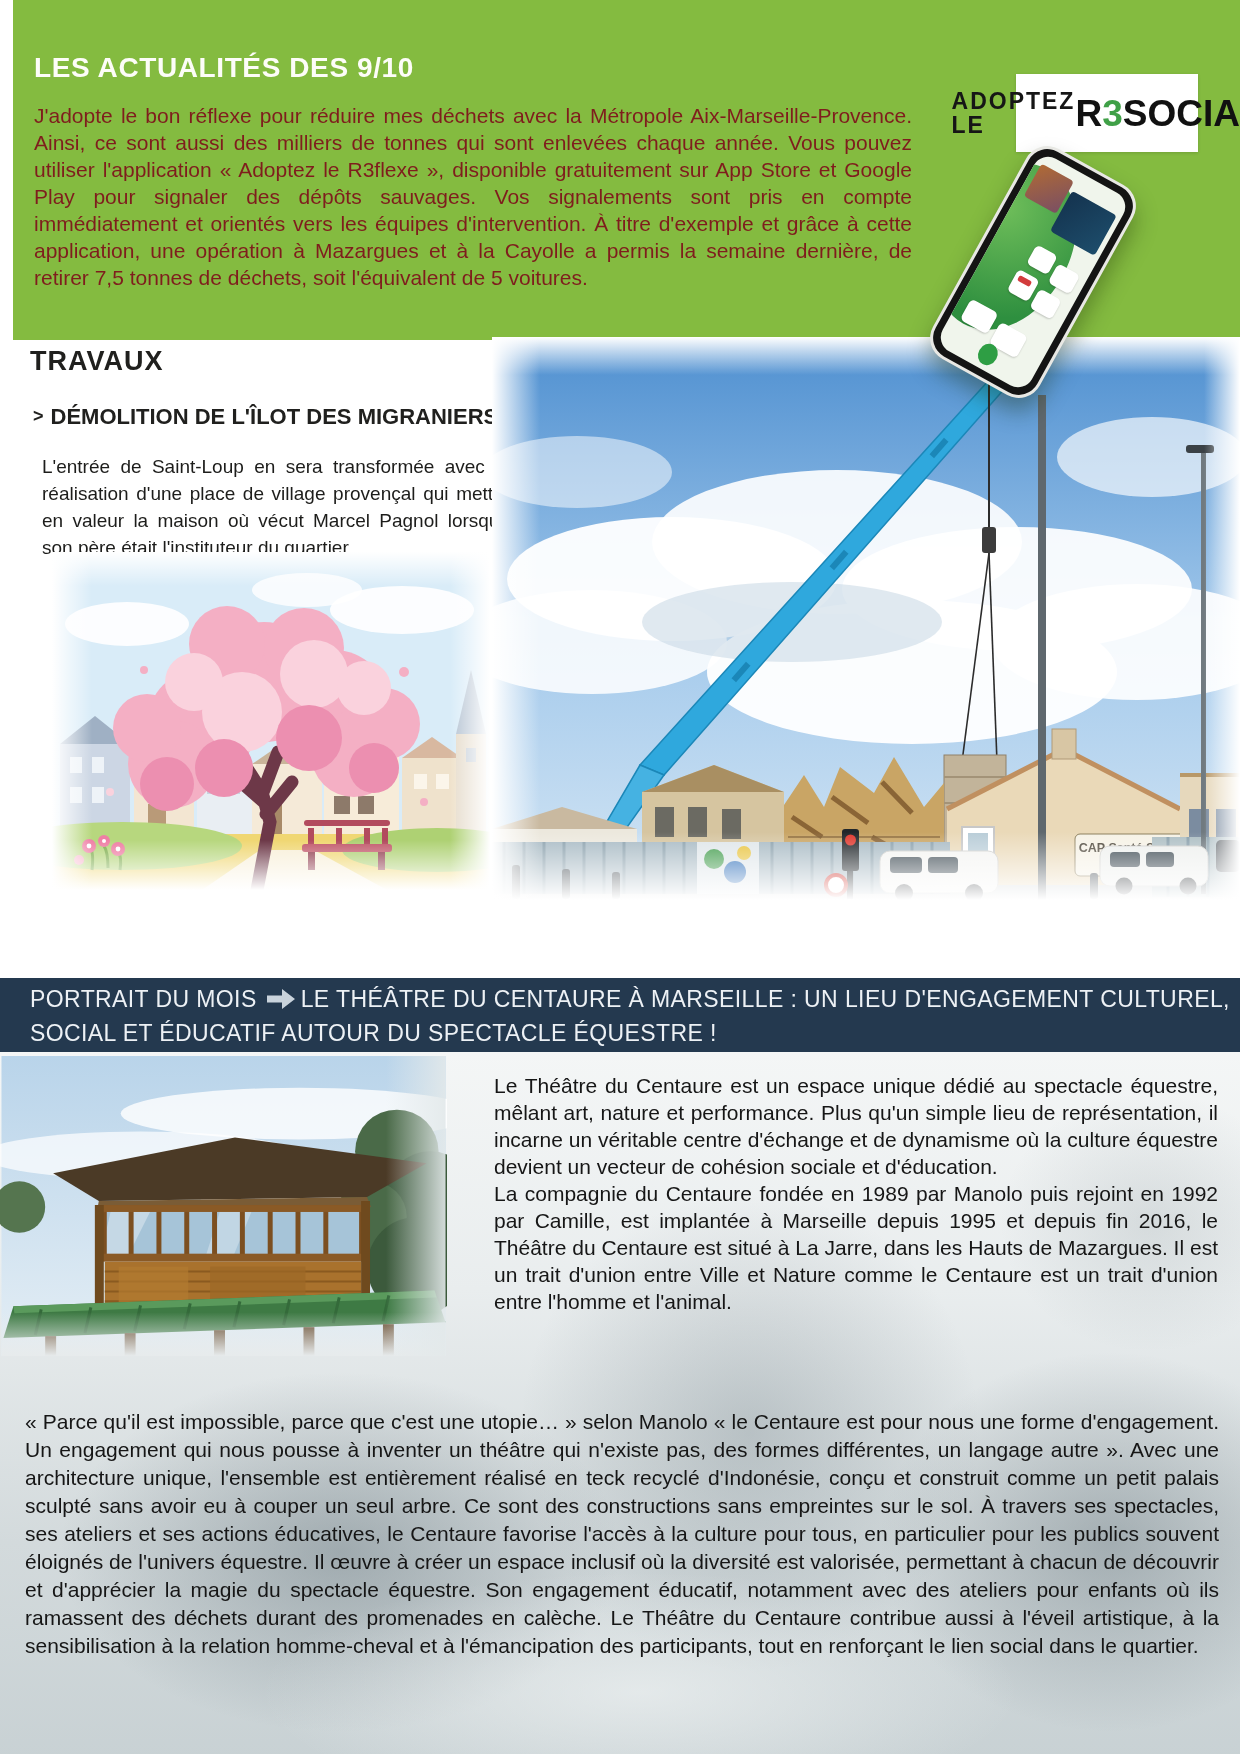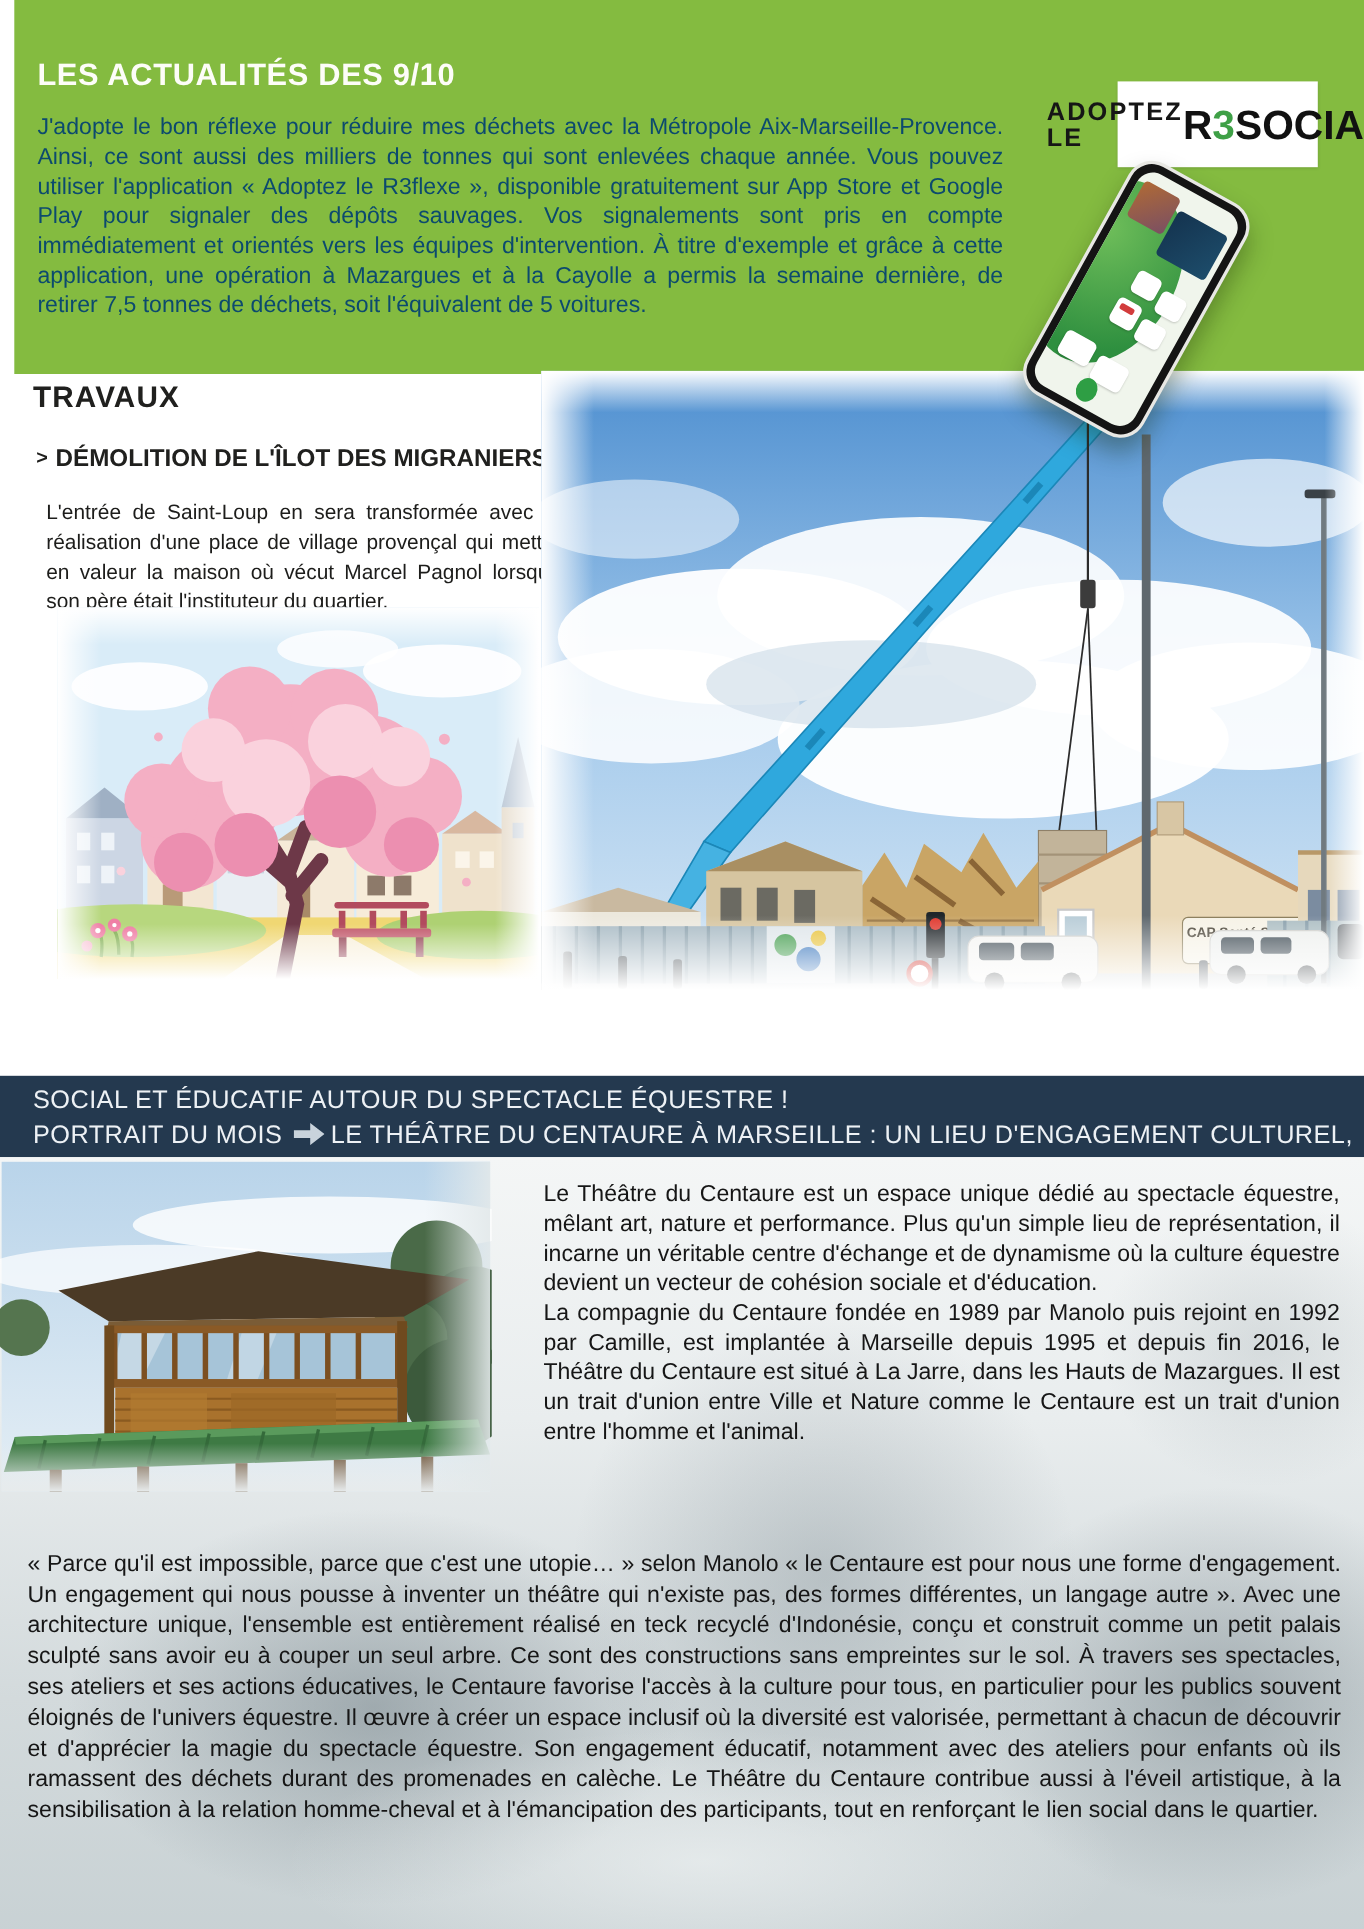--- a/index.html
+++ b/index.html
@@ -8,21 +8,21 @@
     background:#ffffff;
     font-family:"Liberation Sans","DejaVu Sans",sans-serif;
     -webkit-font-smoothing:antialiased;
   }
 
   
   .hero{position:absolute;left:13px;top:0;width:1231px;height:340px;background:#84bb40;}
   .hero-title{position:absolute;left:21px;top:52px;margin:0;font-size:28px;font-weight:bold;
     color:#fdfdf8;letter-spacing:0.6px;}
   .hero-text{position:absolute;left:21px;top:102px;margin:0;width:878px;font-size:21px;
-    line-height:27px;color:#0c4a6e;text-align:justify;}
+    line-height:27px;color:#7f1d1d;text-align:justify;}
 
   .logo-box{position:absolute;left:1003px;top:74px;width:182px;height:78px;background:#ffffff;
     display:flex;flex-direction:row;align-items:center;justify-content:center;box-shadow:0 1px 3px rgba(0,0,0,.15);}
   .logo-top{font-size:23px;font-weight:bold;color:#161616;letter-spacing:2px;line-height:1.05;}
   .logo-bottom{font-size:37px;font-weight:bold;color:#111111;letter-spacing:0px;line-height:1.0;}
   .logo-three{color:#3fa047;}
 
   
   .phone{position:absolute;left:972px;top:152px;width:122px;height:240px;transform:rotate(29deg);z-index:9;}
   .phone-frame{position:absolute;inset:0;background:#e8e8e4;border-radius:24px;
@@ -385,26 +385,26 @@
       </g>
 
       <rect x="0" y="0" width="748" height="38" fill="url(#dfT)"></rect>
       <rect x="0" y="495" width="748" height="68" fill="url(#dfB)"></rect>
       <rect x="0" y="0" width="48" height="563" fill="url(#dfL)"></rect>
       <rect x="712" y="0" width="36" height="563" fill="url(#dfR)"></rect>
     </svg>
   </div>
 
   <div class="banner">
-    <div class="banner-line">SOCIAL ET ÉDUCATIF AUTOUR DU SPECTACLE ÉQUESTRE !</div>
     <div class="banner-line">
       <span>PORTRAIT DU MOIS</span><span class="banner-arrow"><svg width="28" height="20" viewBox="0 0 28 20">
             <polygon points="0,6.5 15,6.5 15,0 28,10 15,20 15,13.5 0,13.5" fill="#c9d3dc"></polygon>
           </svg></span><span>LE THÉÂTRE DU CENTAURE À MARSEILLE : UN LIEU D'ENGAGEMENT CULTUREL,</span>
     </div>
+    <div class="banner-line">SOCIAL ET ÉDUCATIF AUTOUR DU SPECTACLE ÉQUESTRE !</div>
   </div>
 
   <section class="bottom">
     <div class="bg-blob blob5"></div>
     <div class="bg-blob blob2"></div>
     <div class="bg-blob blob1"></div>
     <div class="bg-blob blob3"></div>
     <div class="bg-blob blob4"></div>
 
     <div class="theatre-photo">

